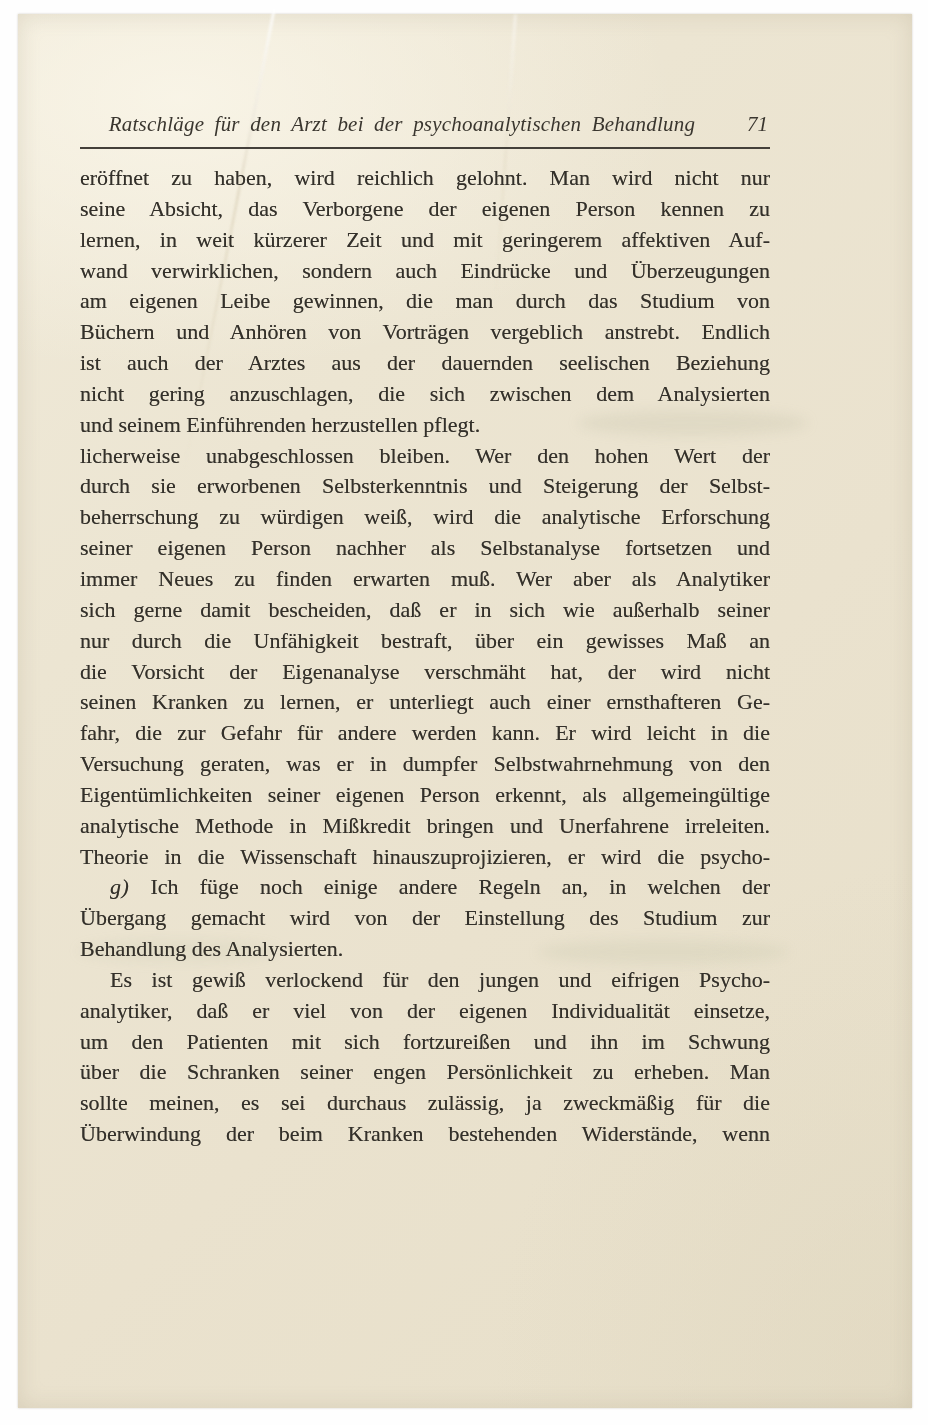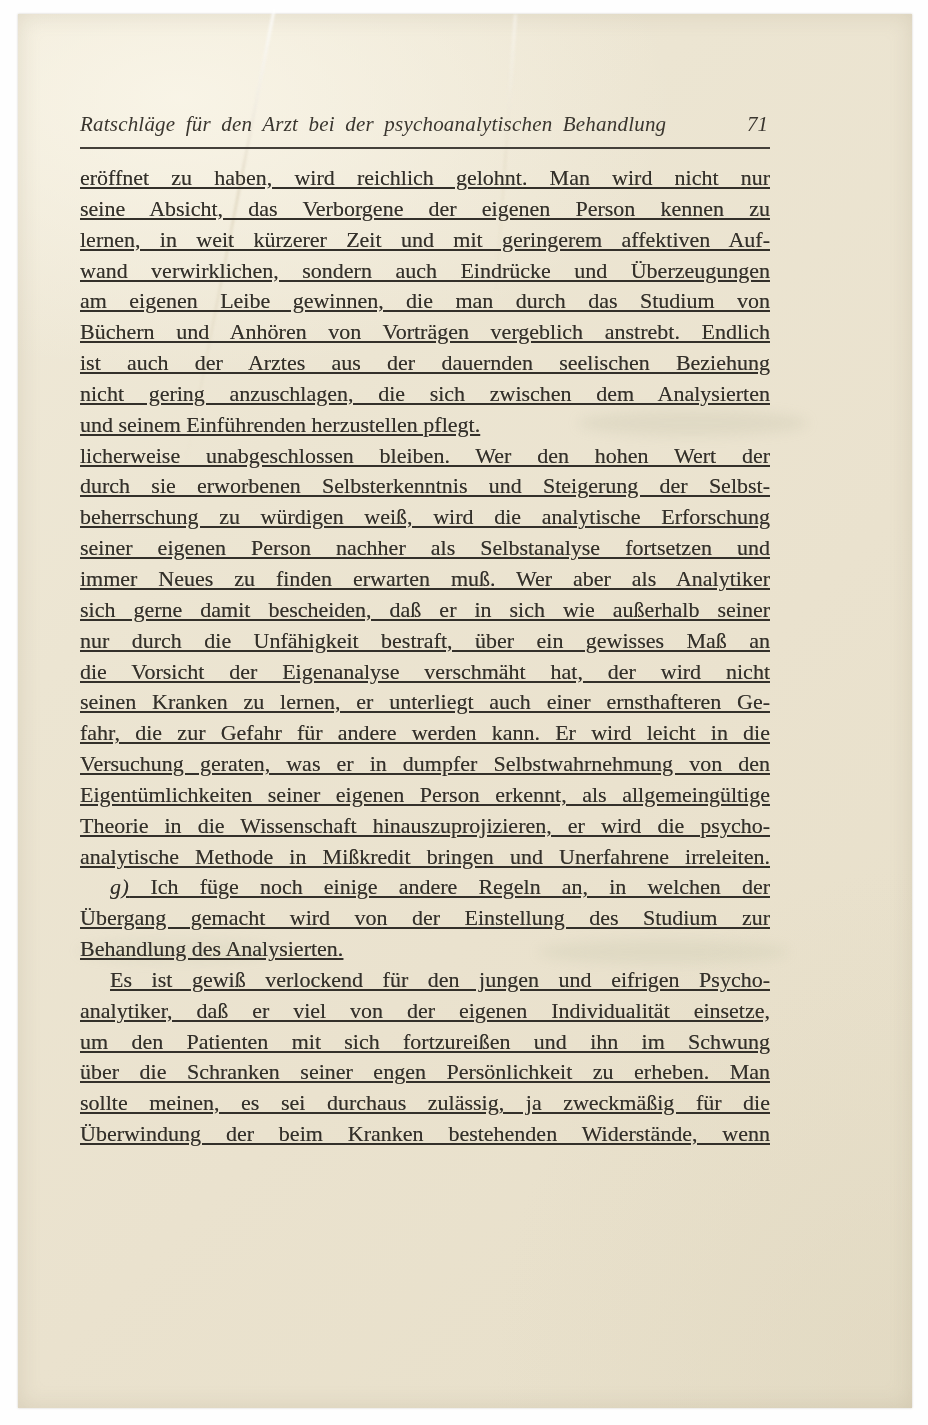--- a/index.html
+++ b/index.html
@@ -69,20 +69,21 @@
     height: 28px;
     border-bottom: 2px solid #44403a;
     padding-bottom: 9px;
     font-style: italic;
     font-size: 21px;
     line-height: 28px;
     white-space: nowrap;
   }
   .running-head .title {
     display: block;
+    text-align: center;
     word-spacing: 5px;
     letter-spacing: 0.2px;
     padding-right: 46px; 
     color: #3a362f;
     font-family: Liberation Serif, serif;
   }
   .running-head .folio {
     position: absolute;
     right: 2px;
     top: 0;
@@ -94,21 +95,20 @@
     font-size: 22px;
     text-shadow: 0 0 0.5px rgba(51,48,42,.55);
   }
   .line {
     height: 30.85px;
     line-height: 30.85px;
     text-align: justify;
     text-align-last: justify;
     white-space: normal;
     overflow: hidden;
-    text-decoration: underline;
   }
   .line.nojust {
     text-align-last: left;
   }
   .line.indent {
     text-indent: 30px;
   }
   .line em {
     font-style: italic;
     letter-spacing: 0.5px;
@@ -144,22 +144,22 @@
         <div class="line">beherrschung zu würdigen weiß, wird die analytische Erforschung</div>
         <div class="line">seiner eigenen Person nachher als Selbstanalyse fortsetzen und</div>
         <div class="line">immer Neues zu finden erwarten muß. Wer aber als Analytiker</div>
         <div class="line">sich gerne damit bescheiden, daß er in sich wie außerhalb seiner</div>
         <div class="line">nur durch die Unfähigkeit bestraft, über ein gewisses Maß an</div>
         <div class="line">die Vorsicht der Eigenanalyse verschmäht hat, der wird nicht</div>
         <div class="line">seinen Kranken zu lernen, er unterliegt auch einer ernsthafteren Ge-</div>
         <div class="line">fahr, die zur Gefahr für andere werden kann. Er wird leicht in die</div>
         <div class="line">Versuchung geraten, was er in dumpfer Selbstwahrnehmung von den</div>
         <div class="line">Eigentümlichkeiten seiner eigenen Person erkennt, als allgemeingültige</div>
+        <div class="line">analytische Methode in Mißkredit bringen und Unerfahrene irreleiten.</div>
         <div class="line">Theorie in die Wissenschaft hinauszuprojizieren, er wird die psycho-</div>
-        <div class="line">analytische Methode in Mißkredit bringen und Unerfahrene irreleiten.</div>
         <div class="line indent"><em>g)</em> Ich füge noch einige andere Regeln an, in welchen der</div>
         <div class="line">Übergang gemacht wird von der Einstellung des Studium zur</div>
         <div class="line nojust">Behandlung des Analysierten.</div>
         <div class="line indent">Es ist gewiß verlockend für den jungen und eifrigen Psycho-</div>
         <div class="line">analytiker, daß er viel von der eigenen Individualität einsetze,</div>
         <div class="line">um den Patienten mit sich fortzureißen und ihn im Schwung</div>
         <div class="line">über die Schranken seiner engen Persönlichkeit zu erheben. Man</div>
         <div class="line">sollte meinen, es sei durchaus zulässig, ja zweckmäßig für die</div>
         <div class="line">Überwindung der beim Kranken bestehenden Widerstände, wenn</div>
       </div>

